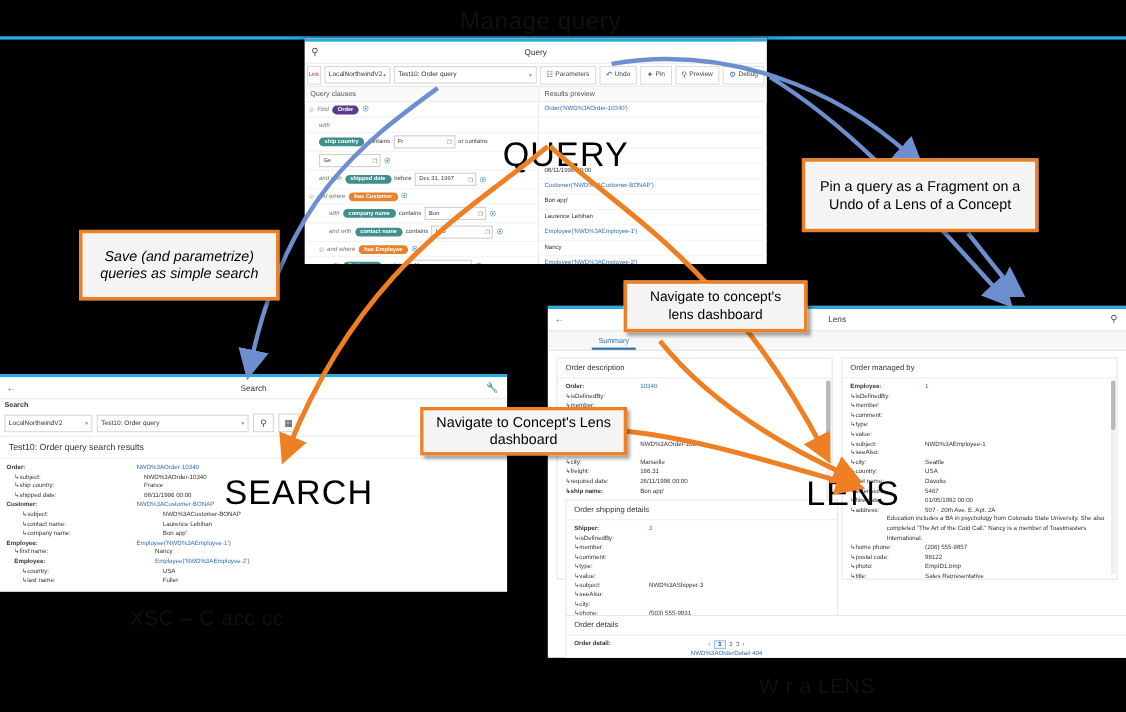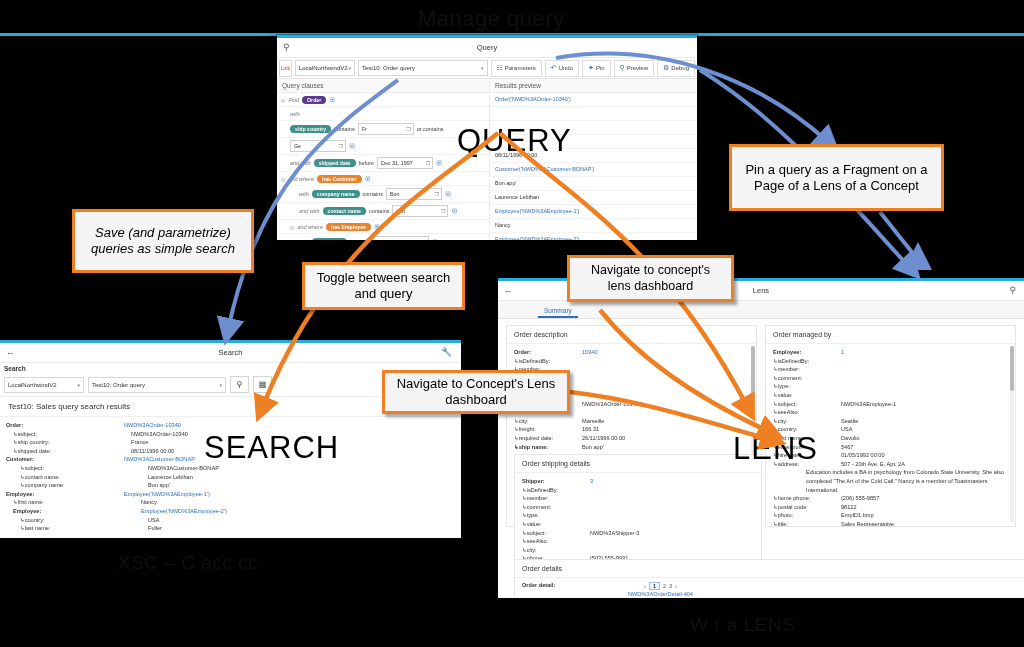--- a/index.html
+++ b/index.html
@@ -254,21 +254,21 @@
         <span>Test10: Order query</span>
         <span class="cv">▾</span>
       </div>
       <div class="s-btn">
           <span>⚲</span>
         </div>
       <div class="s-btn">
           <span>▦</span>
         </div>
     </div>
-    <div class="s-results-title">Test10: Sales query search results</div>
+    <div class="s-results-title">Test10: Order query search results</div>
     <div class="kvtable" id="search-rows">
         <div class="kv">
           <span class="k b" style="padding-left:0px">Order:</span>
           <span class="v link" style="padding-left:10px">NWD%3AOrder-10340</span>
         </div>
         <div class="kv">
           <span class="k" style="padding-left:7px">↳subject:</span>
           <span class="v" style="padding-left:10px">NWD%3AOrder-10340</span>
         </div>
         <div class="kv">
@@ -569,18 +569,17 @@
     <path d="M498,133 C430,190 330,240 262,408" stroke="#ee7f22" stroke-width="4.5" fill="none" marker-end="url(#ao)"></path>
 
     <path d="M500,133 C560,190 660,240 748,408" stroke="#ee7f22" stroke-width="4.5" fill="none" marker-end="url(#ao)"></path>
 
     <path d="M570,392 C640,400 700,420 772,440" stroke="#ee7f22" stroke-width="4.5" fill="none" marker-end="url(#ao)"></path>
 
     <path d="M600,310 C640,360 700,400 770,432" stroke="#ee7f22" stroke-width="4.5" fill="none" marker-end="url(#ao)"></path>
   </svg>
 
   <div class="callout" id="callout-save">Save (and parametrize) queries as simple search</div>
-  <div class="callout" id="callout-toggle">Toggle between search and query</div>
   <div class="callout" id="callout-nav-concept-lens">Navigate to Concept's Lens dashboard</div>
   <div class="callout" id="callout-nav-concepts-lens">Navigate to concept's lens dashboard</div>
-  <div class="callout" id="callout-pin">Pin a query as a Fragment on a Page of a Lens of a Concept</div>
+  <div class="callout" id="callout-pin">Pin a query as a Fragment on a Undo of a Lens of a Concept</div>
 
 </div>
 
 </body></html>

